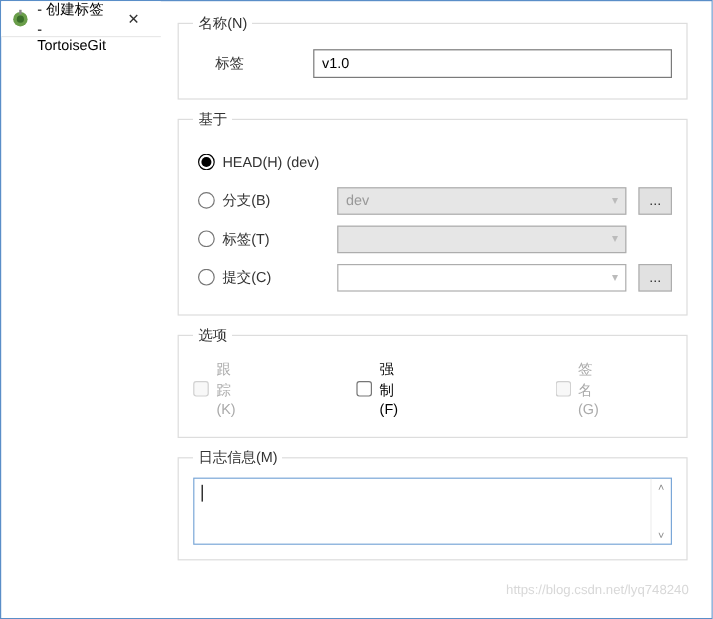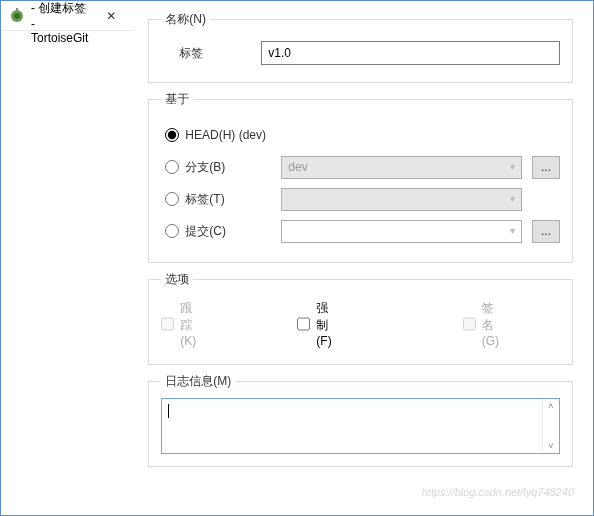--- a/index.html
+++ b/index.html
@@ -30,21 +30,21 @@
 .chk input { width: 14px; height: 14px; margin: 0 6px 0 0; }
 .chk.disabled { color: #aaa; }
 .chk.disabled input { accent-color: #ccc; }
 .log-area { border: 1px solid #7aa7d8; height: 56px; background: #fff; position: relative; padding: 4px 18px 4px 6px; }
 .log-area .cursor { display: inline-block; width: 1px; height: 14px; background: #000; vertical-align: middle; }
 .log-area .scroll { position: absolute; right: 0; top: 0; bottom: 0; width: 17px; border-left: 1px solid #eee; display: flex; flex-direction: column; justify-content: space-between; align-items: center; color: #888; }
 .log-area .scroll .sbtn { font-size: 9px; padding: 2px 0; }
 .footer { display: flex; justify-content: flex-end; padding: 8px 14px 12px 14px; gap: 8px; }
 .btn { min-width: 84px; height: 26px; border: 1px solid #adadad; background: #e1e1e1; display: flex; align-items: center; justify-content: center; color: #333; padding-left: 44px; }
 .btn.default { border: 1px solid #0078d7; }
-.watermark { position: absolute; right: 20px; bottom: 18px; color: #d8d8d8; font-size: 11px; pointer-events: none; font-style: italic; }
+.watermark { position: absolute; right: 20px; bottom: 18px; color: #d8d8d8; font-size: 11px; pointer-events: none; }
 </style>
 </head>
 <body>
 
 <div class="window">
   <div class="titlebar">
     <span class="icon">
       <svg width="16" height="16" viewBox="0 0 16 16">
           <circle cx="8" cy="8" r="6" fill="#6a9e4a"></circle>
           <circle cx="8" cy="8" r="3" fill="#3a6e2a"></circle>

